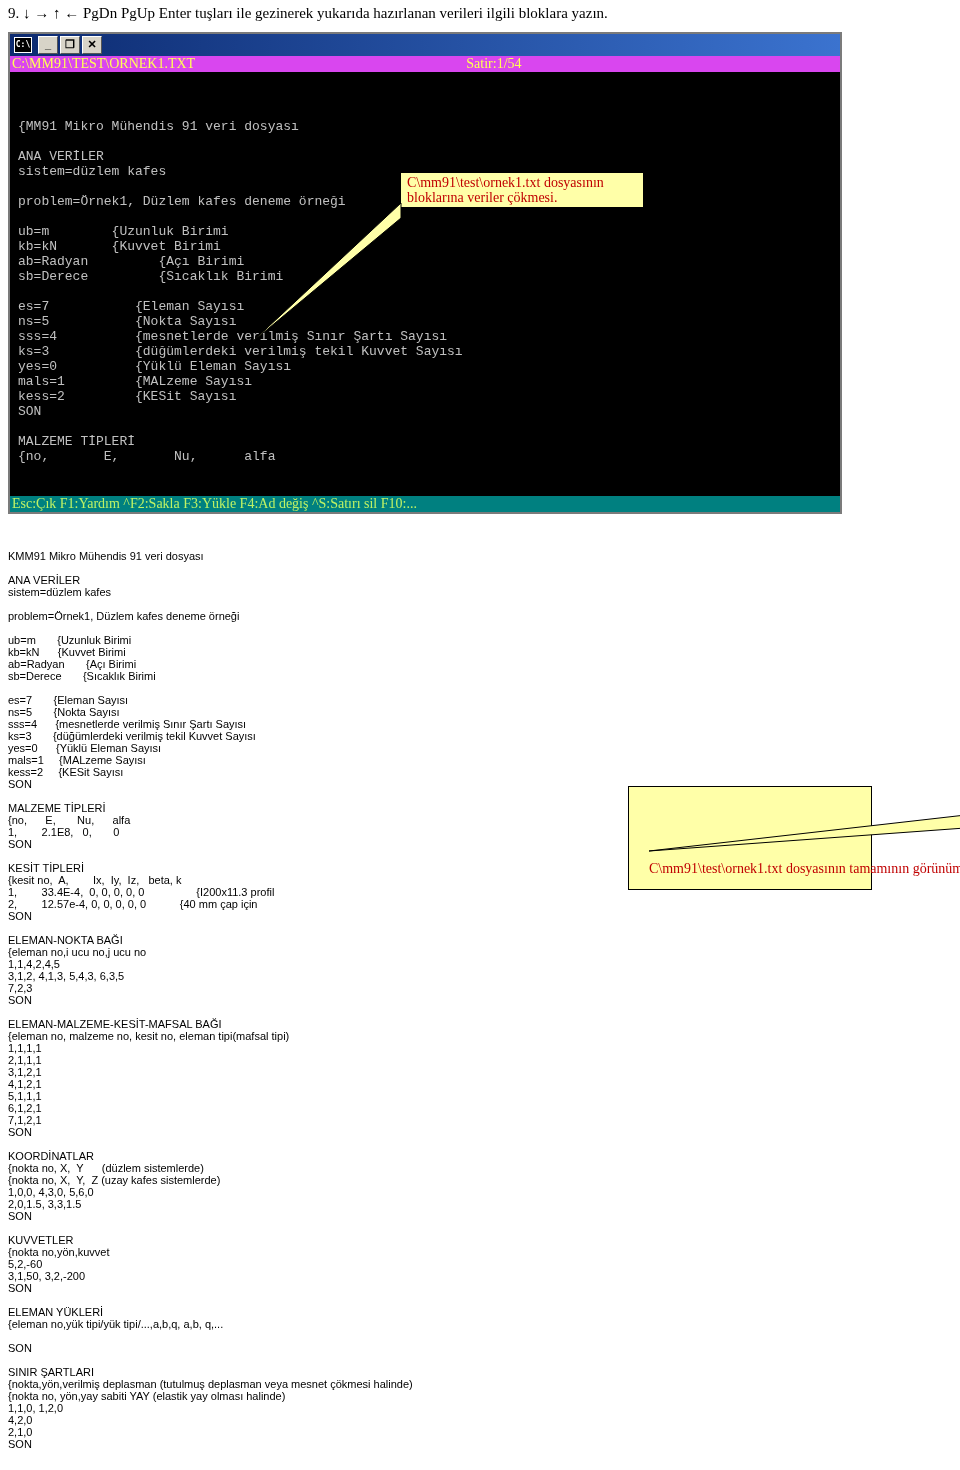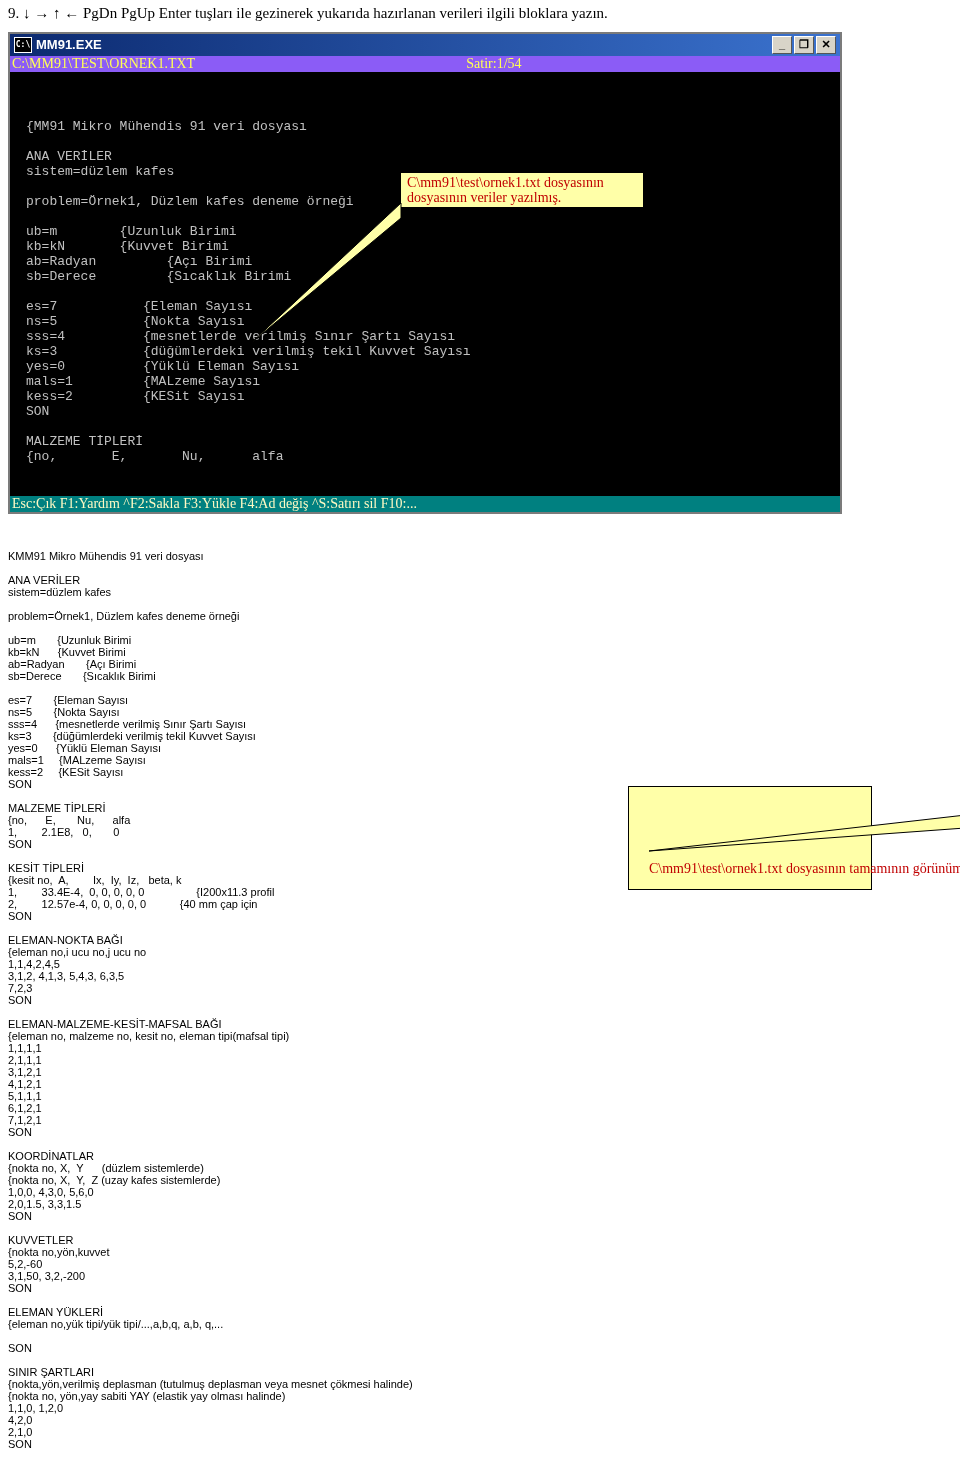--- a/index.html
+++ b/index.html
@@ -57,40 +57,40 @@
     font-family: Arial,sans-serif;
     font-size: 11px;
     font-weight: bold;
     text-align: center;
     line-height: 14px;
     color: #000;
   }
   .console-body {
     background: #000;
     color: #c0c0c0;
-    padding: 2px 4px 2px 16px;
+    padding: 2px 4px 2px 8px;
     font-family: "Lucida Console","Courier New",monospace;
     font-size: 13px;
     line-height: 15px;
     white-space: pre;
     position: relative;
     height: 420px;
   }
   .console-header {
-    background: #8b5cf6;
+    background: #d946ef;
     color: #ffff55;
     padding: 0 2px;
     display: flex;
     justify-content: flex-start;
   }
   .console-header .ch-left { width: 55%; }
   .console-header .ch-right { }
   .console-footer {
     background: #008080;
-    color: #fef9c3;
+    color: #bef264;
     padding: 0 2px;
   }
   .callout {
     position: absolute;
     background: #ffffa8;
     border: 1px solid #000;
     color: #c00000;
     font-family: "Times New Roman",serif;
     font-size: 14px;
     padding: 2px 6px;
@@ -124,36 +124,35 @@
 </head>
 <body>
 
 <div class="instructions">
   <div>9.  ↓ → ↑ ← PgDn  PgUp Enter tuşları ile gezinerek yukarıda hazırlanan verileri ilgili bloklara yazın.</div>
 </div>
 
 <div class="console-window">
   <div class="titlebar">
     <div class="titlebar-icon">C:\</div>
-    <div class="titlebar-title">MM91.EXE</div>
     <div class="tb-btn">_</div>
     <div class="tb-btn">❐</div>
     <div class="tb-btn">✕</div>
   </div>
   <div class="console-header">
     <span class="ch-left">C:\MM91\TEST\ORNEK1.TXT</span>
     <span class="ch-right">Satir:1/54</span>
   </div>
   <div class="console-body" id="console-body">
     
     <div>{MM91 Mikro Mühendis 91 veri dosyası</div><div>&nbsp;</div><div>ANA VERİLER</div><div>sistem=düzlem kafes</div><div>&nbsp;</div><div>problem=Örnek1, Düzlem kafes deneme örneği</div><div>&nbsp;</div><div>ub=m        {Uzunluk Birimi</div><div>kb=kN       {Kuvvet Birimi</div><div>ab=Radyan         {Açı Birimi</div><div>sb=Derece         {Sıcaklık Birimi</div><div>&nbsp;</div><div>es=7           {Eleman Sayısı</div><div>ns=5           {Nokta Sayısı</div><div>sss=4          {mesnetlerde verilmiş Sınır Şartı Sayısı</div><div>ks=3           {düğümlerdeki verilmiş tekil Kuvvet Sayısı</div><div>yes=0          {Yüklü Eleman Sayısı</div><div>mals=1         {MALzeme Sayısı</div><div>kess=2         {KESit Sayısı</div><div>SON</div><div>&nbsp;</div><div>MALZEME TİPLERİ</div><div>{no,       E,       Nu,      alfa</div><div class="callout" style="left:390px; top:100px;">
       <svg style="left:-150px; top:30px;" width="160" height="150">
         <polygon points="150,0 150,15 0,140" fill="#ffffa8" stroke="#000" stroke-width="1"></polygon>
       </svg>
-      <span>C\mm91\test\ornek1.txt dosyasının dosyasının veriler yazılmış.</span>
+      <span>C\mm91\test\ornek1.txt dosyasının bloklarına veriler çökmesi.</span>
     </div>
   </div>
   <div class="console-footer">  Esc:Çık  F1:Yardım  ^F2:Sakla  F3:Yükle  F4:Ad değiş  ^S:Satırı sil  F10:...</div>
 </div>
 
 <div class="plain-listing" id="plain-listing">
   <div>KMM91 Mikro Mühendis 91 veri dosyası</div><div>&nbsp;</div><div>ANA VERİLER</div><div>sistem=düzlem kafes</div><div>&nbsp;</div><div>problem=Örnek1, Düzlem kafes deneme örneği</div><div>&nbsp;</div><div>ub=m       {Uzunluk Birimi</div><div>kb=kN      {Kuvvet Birimi</div><div>ab=Radyan       {Açı Birimi</div><div>sb=Derece       {Sıcaklık Birimi</div><div>&nbsp;</div><div>es=7       {Eleman Sayısı</div><div>ns=5       {Nokta Sayısı</div><div>sss=4      {mesnetlerde verilmiş Sınır Şartı Sayısı</div><div>ks=3       {düğümlerdeki verilmiş tekil Kuvvet Sayısı</div><div>yes=0      {Yüklü Eleman Sayısı</div><div>mals=1     {MALzeme Sayısı</div><div>kess=2     {KESit Sayısı</div><div>SON</div><div>&nbsp;</div><div>MALZEME TİPLERİ</div><div>{no,      E,       Nu,      alfa</div><div>1,        2.1E8,   0,       0</div><div>SON</div><div>&nbsp;</div><div>KESİT TİPLERİ</div><div>{kesit no,  A,        Ix,  Iy,  Iz,   beta, k</div><div>1,        33.4E-4,  0, 0, 0, 0, 0                 {I200x11.3 profil</div><div>2,        12.57e-4, 0, 0, 0, 0, 0           {40 mm çap için</div><div>SON</div><div>&nbsp;</div><div>ELEMAN-NOKTA BAĞI</div><div>{eleman no,i ucu no,j ucu no</div><div>1,1,4,2,4,5</div><div>3,1,2, 4,1,3, 5,4,3, 6,3,5</div><div>7,2,3</div><div>SON</div><div>&nbsp;</div><div>ELEMAN-MALZEME-KESİT-MAFSAL BAĞI</div><div>{eleman no, malzeme no, kesit no, eleman tipi(mafsal tipi)</div><div>1,1,1,1</div><div>2,1,1,1</div><div>3,1,2,1</div><div>4,1,2,1</div><div>5,1,1,1</div><div>6,1,2,1</div><div>7,1,2,1</div><div>SON</div><div>&nbsp;</div><div>KOORDİNATLAR</div><div>{nokta no, X,  Y      (düzlem sistemlerde)</div><div>{nokta no, X,  Y,  Z (uzay kafes sistemlerde)</div><div>1,0,0, 4,3,0, 5,6,0</div><div>2,0,1.5, 3,3,1.5</div><div>SON</div><div>&nbsp;</div><div>KUVVETLER</div><div>{nokta no,yön,kuvvet</div><div>5,2,-60</div><div>3,1,50, 3,2,-200</div><div>SON</div><div>&nbsp;</div><div>ELEMAN YÜKLERİ</div><div>{eleman no,yük tipi/yük tipi/...,a,b,q, a,b, q,...</div><div>&nbsp;</div><div>SON</div><div>&nbsp;</div><div>SINIR ŞARTLARI</div><div>{nokta,yön,verilmiş deplasman (tutulmuş deplasman veya mesnet çökmesi halinde)</div><div>{nokta no, yön,yay sabiti YAY (elastik yay olması halinde)</div><div>1,1,0, 1,2,0</div><div>4,2,0</div><div>2,1,0</div><div>SON</div><div class="callout2" style="right:80px; top:260px;">
     <svg style="left:-440px; top:10px;" width="450" height="60">
       <polygon points="440,0 440,18 0,50" fill="#ffffa8" stroke="#000" stroke-width="1"></polygon>
     </svg>

